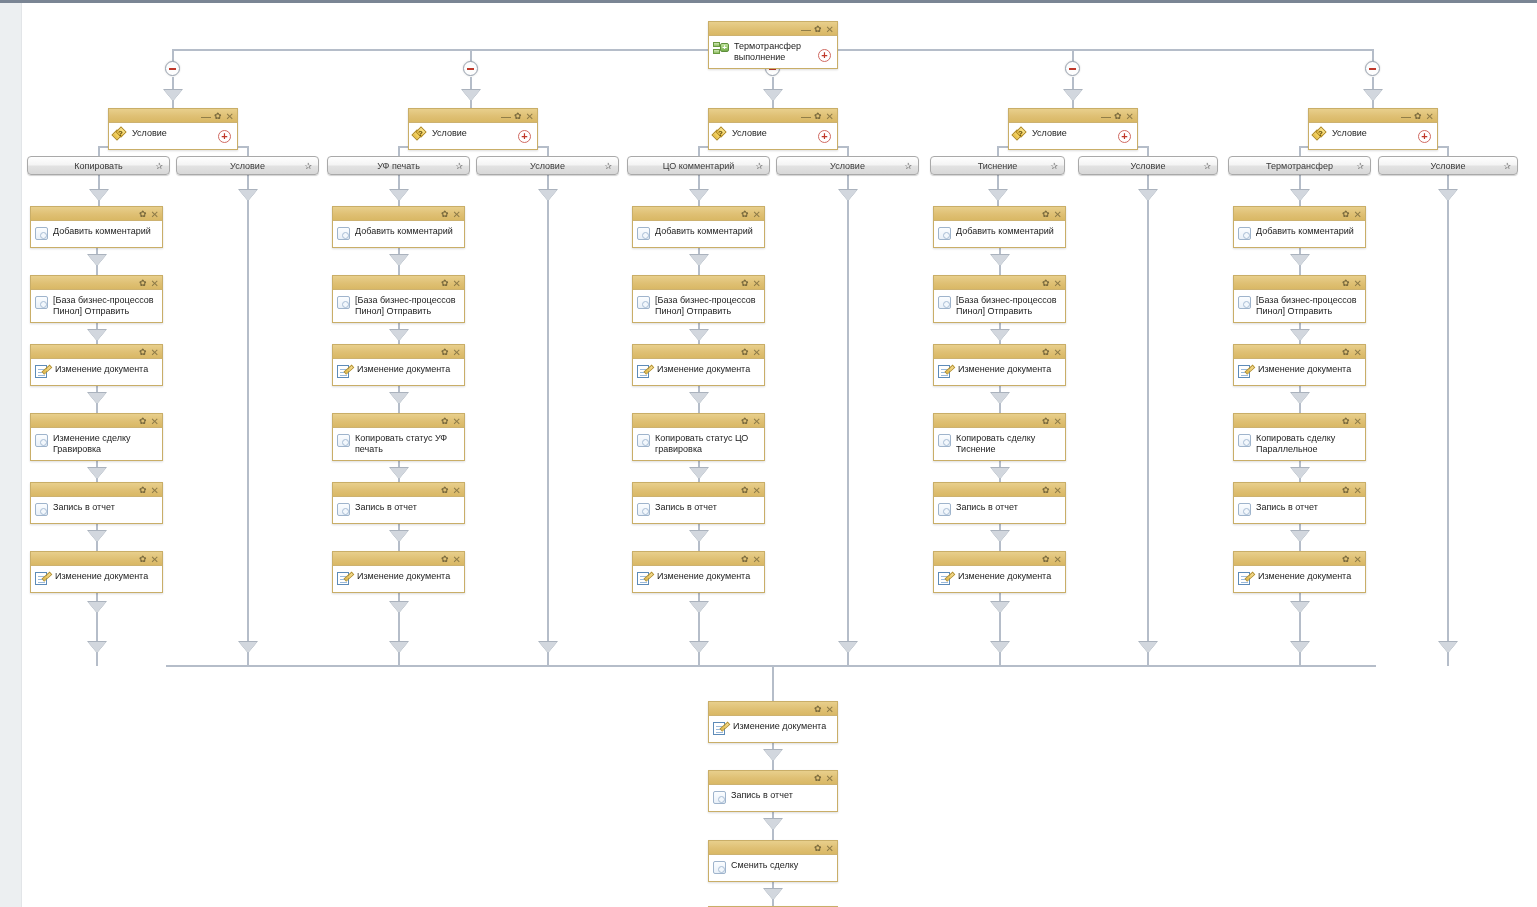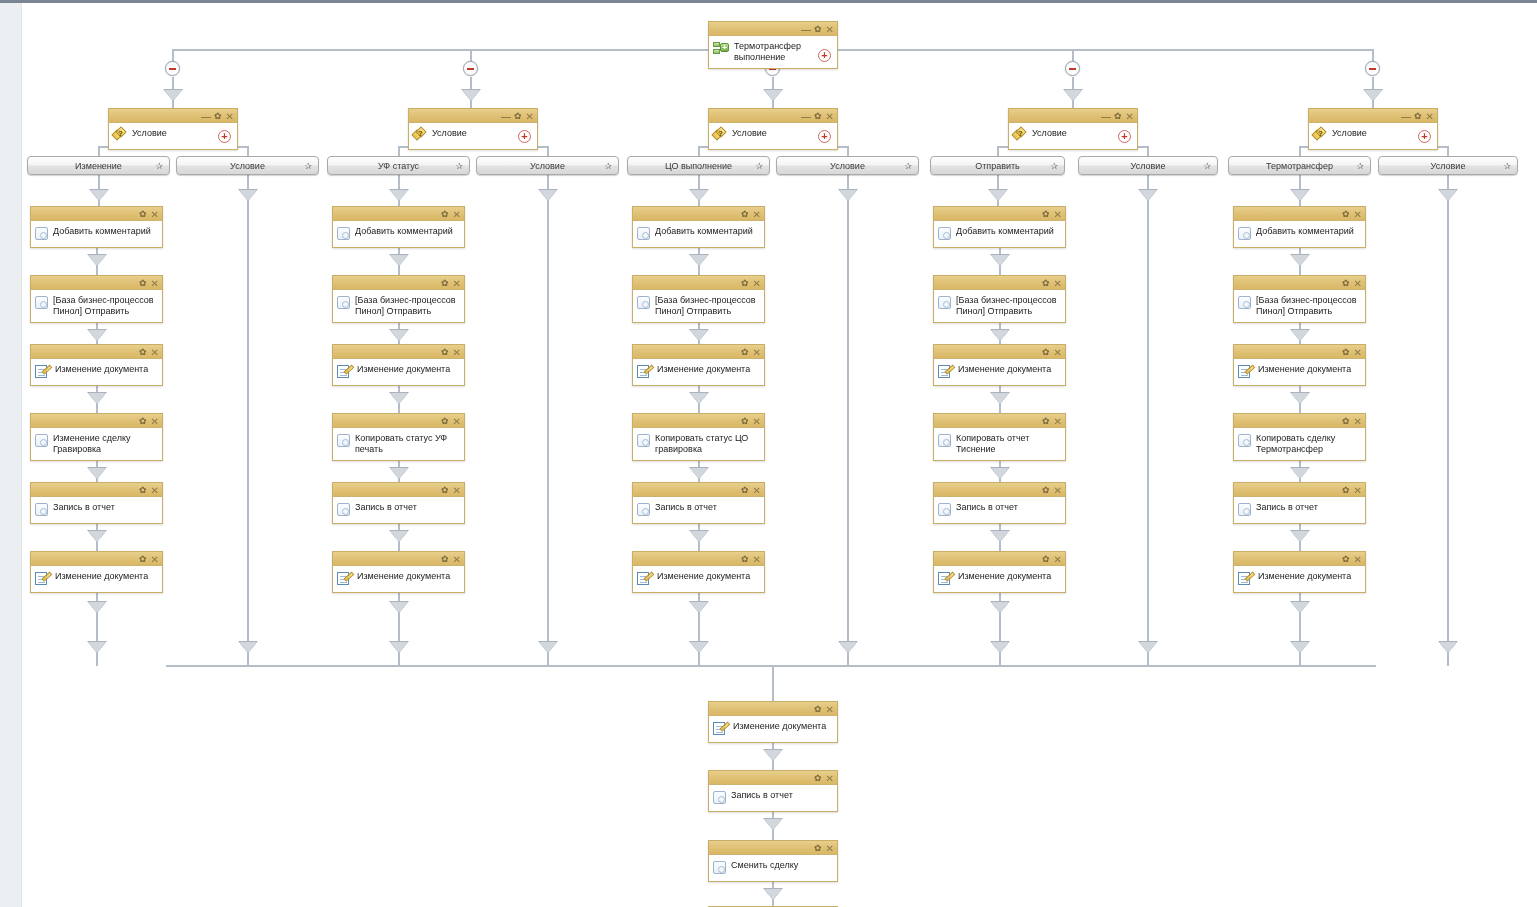--- a/index.html
+++ b/index.html
@@ -575,21 +575,21 @@
           <span class="ico-cond">
             <span class="d1"></span>
             <span class="d2"></span>
             <span class="q">?</span>
           </span>
           <span class="label" style="width:78px;">Условие</span>
         </div>
         <span class="plus-btn">+</span>
       </div>
       <div class="pill" style="left: 27px; top: 153px; width: 143px;">
-        <span class="ptext">Изменение</span>
+        <span class="ptext">Копировать</span>
         <span class="pgear">✰</span>
       </div>
       <div class="pill" style="left: 176px; top: 153px; width: 143px;">
         <span class="ptext">Условие</span>
         <span class="pgear">✰</span>
       </div>
       <div class="node" style="left: 30px; top: 203px; width: 133px;">
         <div class="hdr">
           <div class="ctrls">
             <span class="ctrl gear">✿</span>
@@ -679,21 +679,21 @@
           <span class="ico-cond">
             <span class="d1"></span>
             <span class="d2"></span>
             <span class="q">?</span>
           </span>
           <span class="label" style="width:78px;">Условие</span>
         </div>
         <span class="plus-btn">+</span>
       </div>
       <div class="pill" style="left: 327px; top: 153px; width: 143px;">
-        <span class="ptext">УФ статус</span>
+        <span class="ptext">УФ печать</span>
         <span class="pgear">✰</span>
       </div>
       <div class="pill" style="left: 476px; top: 153px; width: 143px;">
         <span class="ptext">Условие</span>
         <span class="pgear">✰</span>
       </div>
       <div class="node" style="left: 332px; top: 203px; width: 133px;">
         <div class="hdr">
           <div class="ctrls">
             <span class="ctrl gear">✿</span>
@@ -783,21 +783,21 @@
           <span class="ico-cond">
             <span class="d1"></span>
             <span class="d2"></span>
             <span class="q">?</span>
           </span>
           <span class="label" style="width:78px;">Условие</span>
         </div>
         <span class="plus-btn">+</span>
       </div>
       <div class="pill" style="left: 627px; top: 153px; width: 143px;">
-        <span class="ptext">ЦО выполнение</span>
+        <span class="ptext">ЦО комментарий</span>
         <span class="pgear">✰</span>
       </div>
       <div class="pill" style="left: 776px; top: 153px; width: 143px;">
         <span class="ptext">Условие</span>
         <span class="pgear">✰</span>
       </div>
       <div class="node" style="left: 632px; top: 203px; width: 133px;">
         <div class="hdr">
           <div class="ctrls">
             <span class="ctrl gear">✿</span>
@@ -887,21 +887,21 @@
           <span class="ico-cond">
             <span class="d1"></span>
             <span class="d2"></span>
             <span class="q">?</span>
           </span>
           <span class="label" style="width:78px;">Условие</span>
         </div>
         <span class="plus-btn">+</span>
       </div>
       <div class="pill" style="left: 930px; top: 153px; width: 135px;">
-        <span class="ptext">Отправить</span>
+        <span class="ptext">Тиснение</span>
         <span class="pgear">✰</span>
       </div>
       <div class="pill" style="left: 1078px; top: 153px; width: 140px;">
         <span class="ptext">Условие</span>
         <span class="pgear">✰</span>
       </div>
       <div class="node" style="left: 933px; top: 203px; width: 133px;">
         <div class="hdr">
           <div class="ctrls">
             <span class="ctrl gear">✿</span>
@@ -942,21 +942,21 @@
       </div>
       <div class="node" style="left: 933px; top: 410px; width: 133px;">
         <div class="hdr">
           <div class="ctrls">
             <span class="ctrl gear">✿</span>
             <span class="ctrl close">✕</span>
           </div>
         </div>
         <div class="body">
           <span class="ico-sq"></span>
-          <span class="label" style="width:103px;">Копировать отчет Тиснение</span>
+          <span class="label" style="width:103px;">Копировать сделку Тиснение</span>
         </div>
       </div>
       <div class="node" style="left: 933px; top: 479px; width: 133px;">
         <div class="hdr">
           <div class="ctrls">
             <span class="ctrl gear">✿</span>
             <span class="ctrl close">✕</span>
           </div>
         </div>
         <div class="body">
@@ -1046,21 +1046,21 @@
       </div>
       <div class="node" style="left: 1233px; top: 410px; width: 133px;">
         <div class="hdr">
           <div class="ctrls">
             <span class="ctrl gear">✿</span>
             <span class="ctrl close">✕</span>
           </div>
         </div>
         <div class="body">
           <span class="ico-sq"></span>
-          <span class="label" style="width:103px;">Копировать сделку Термотрансфер</span>
+          <span class="label" style="width:103px;">Копировать сделку Параллельное</span>
         </div>
       </div>
       <div class="node" style="left: 1233px; top: 479px; width: 133px;">
         <div class="hdr">
           <div class="ctrls">
             <span class="ctrl gear">✿</span>
             <span class="ctrl close">✕</span>
           </div>
         </div>
         <div class="body">

